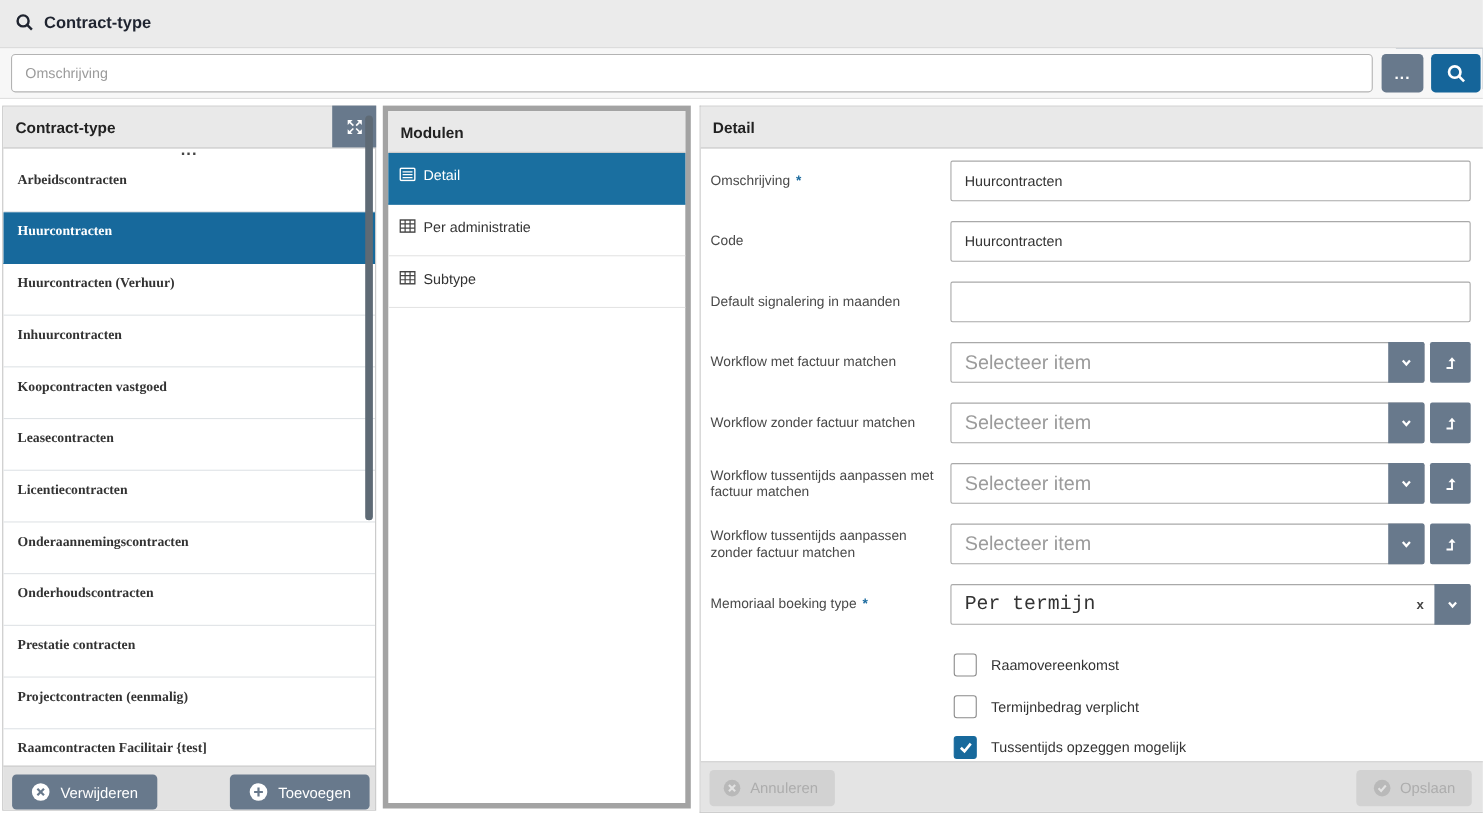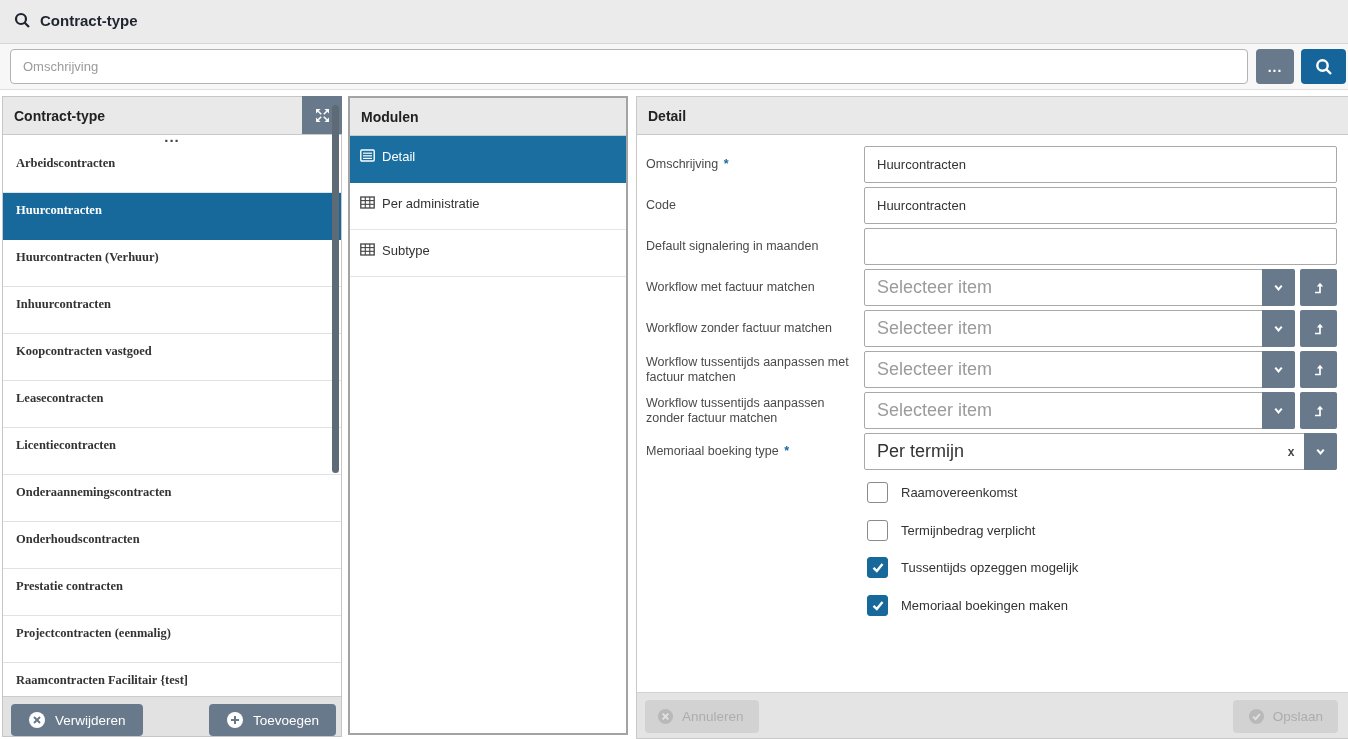--- a/index.html
+++ b/index.html
@@ -48,41 +48,41 @@
   .scroll-thumb { position:absolute; right:2px; top:8px; width:7px; height:368px;
     background:#5e6a75; border-radius:4px; }
   .left-actions { position:absolute; left:0; bottom:0; right:0; height:40px;
     background:#e2e2e2; border-top:1px solid #cccccc; }
   .slate-btn { position:absolute; top:7px; height:32px; background:#68798c; color:#fff;
     border:none; border-radius:4px; font-size:13.5px; padding:0 17px; cursor:pointer;
     display:flex; align-items:center; gap:9px; }
 
   
   .modules-panel { position:absolute; left:348px; top:96px; width:280px; height:639px;
-    border:2px solid #a3a3a3; background:#fff; }
+    border:5px solid #a3a3a3; background:#fff; }
   .module-tab { height:47px; border-bottom:1px solid #e4e4e4; display:flex; align-items:flex-start;
     padding:13px 10px 0 10px; gap:7px; font-size:13px; color:#333; cursor:pointer; }
   .module-tab.selected { background:#1a6fa0; color:#fff; border-bottom-color:#1a6fa0; }
 
   
   .detail-panel { position:absolute; left:636px; top:96px; width:712px; height:643px;
     border:1px solid #c9c9c9; border-right:none; background:#fff; }
   .form-area { position:absolute; left:0; top:38px; right:0; bottom:46px; padding-top:11px; overflow:hidden; }
-  .form-row { display:flex; margin-bottom:4px; min-height:37px;align-items:flex-end; }
+  .form-row { display:flex; margin-bottom:18px; min-height:37px;align-items:flex-end; }
   .form-label { width:227px; padding-left:9px; padding-right:6px; font-size:12.5px; color:#4a4a4a;
     line-height:15px; align-self:center; }
   .req-star { color:#1a6a9e; font-weight:bold; margin-left:2px; }
   .form-field { flex:1; margin-right:11px; display:flex; }
   .text-input { flex:1; height:37px; border:1px solid #a9a9a9; border-radius:2px;
     padding:0 12px; font-size:13px; color:#333; font-family:"Liberation Sans", sans-serif; }
   .select-box { flex:1; height:37px; border:1px solid #a9a9a9; border-radius:2px; background:#fff;
     display:flex; align-items:center; position:relative; cursor:pointer; }
   .select-text { flex:1; padding-left:12px; font-size:18px; color:#9b9b9b;
     overflow:hidden; white-space:nowrap; }
-  .select-text.has-value { color:#333; }
+  .select-text.has-value { color:#333;font-family:Liberation Mono, monospace; }
   .clear-x { width:26px; text-align:center; font-size:12px; font-weight:bold; color:#444; cursor:pointer; }
   .chev-btn { width:33px; height:37px; margin:-1px -1px -1px 0; border:none; background:#68798c;
     border-radius:0 2px 2px 0; cursor:pointer; display:flex; align-items:center; justify-content:center; }
   .levelup-btn { width:37px; height:37px; margin-left:5px; border:none; background:#68798c;
     border-radius:2px; cursor:pointer; display:flex; align-items:center; justify-content:center; flex:none; }
   .checkbox-row { margin-left:230px; height:37.5px; display:flex; align-items:center; gap:13px; }
   .checkbox { width:21px; height:21px; border:1px solid #8a8a8a; border-radius:3px; background:#fff;
     cursor:pointer; display:flex; align-items:center; justify-content:center; flex:none; }
   .checkbox.checked { background:#17699c; border-color:#17699c; }
   .checkbox-label { font-size:13px; color:#333; }

